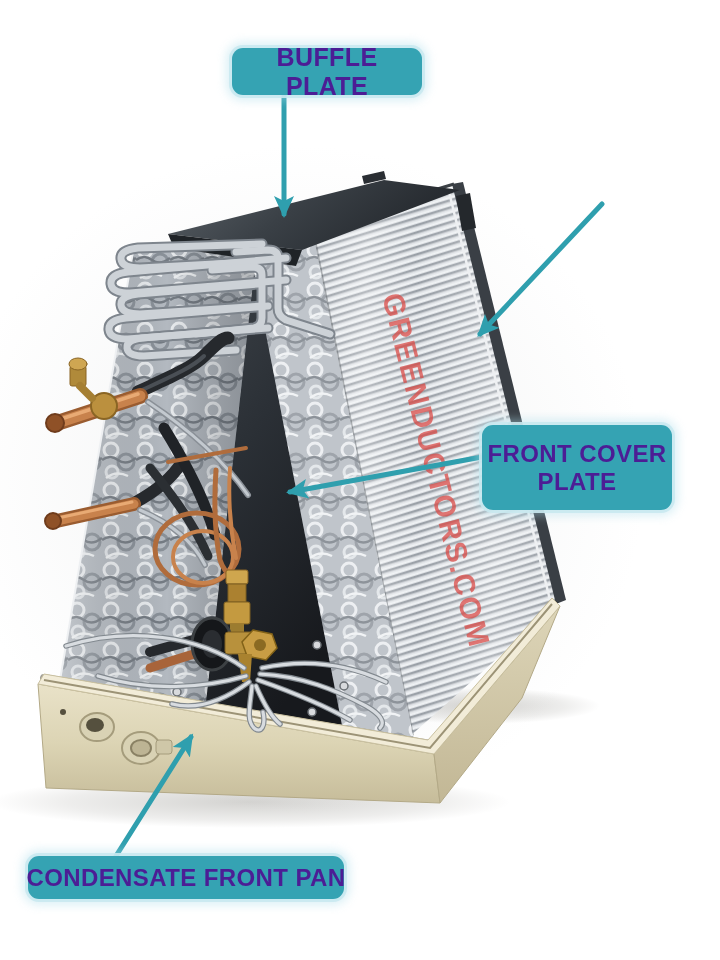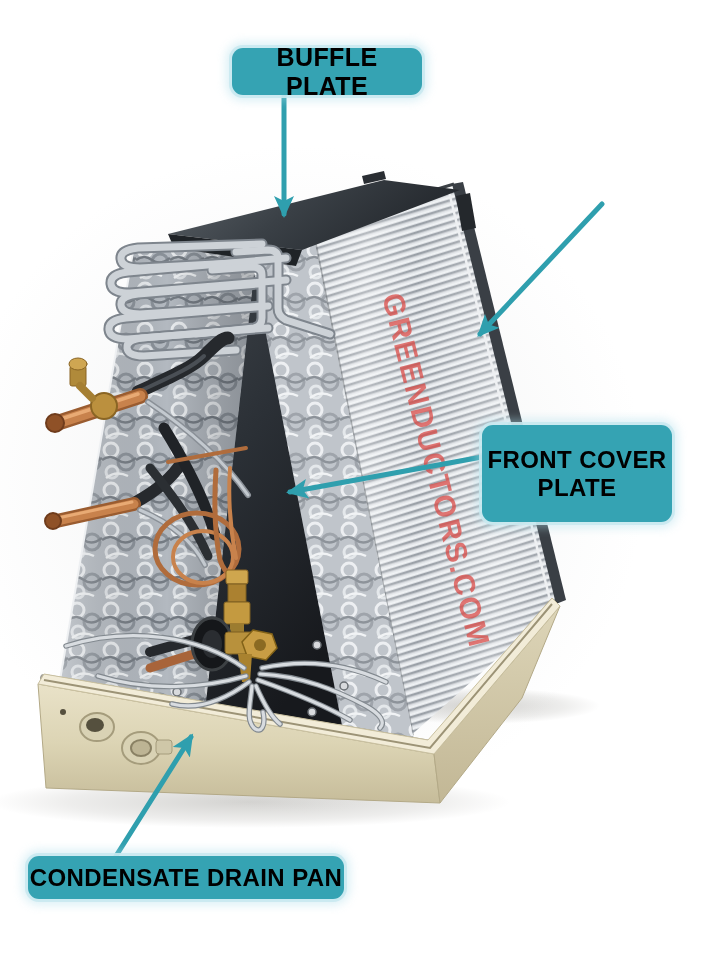--- a/index.html
+++ b/index.html
@@ -2,31 +2,31 @@
 <html><head>
 <meta charset="utf-8">
 <style>
   html,body { margin:0; padding:0; background:#ffffff; }
   .stage {
     position:relative; width:720px; height:960px; background:#ffffff;
     overflow:hidden; font-family:"Liberation Sans", sans-serif;
   }
   .stage svg { position:absolute; left:0; top:0; }
   .callout {
-    position:absolute; background:#35a3b3; color:#000000;
+    position:absolute; background:#35a3b3; color:#4c1d95;
     font-family:"Liberation Sans", sans-serif; font-weight:bold;
     text-align:center; border-radius:11px;
     display:flex; align-items:center; justify-content:center;
     letter-spacing:0.4px;
     box-shadow:0 0 0 3px rgba(201,233,240,0.9), 0 0 10px 6px rgba(176,222,234,0.45);
     z-index:5;
   }
   #label-buffle      { left:232px; top:48px;  width:190px; height:47px; font-size:25px; }
   #label-coils       { left:586px; top:158px; width:114px; height:46px; font-size:26px; }
-  #label-front       { left:482px; top:425px; width:186px; height:81px; font-size:24px; line-height:28px; padding:8px 2px; }
+  #label-front       { left:482px; top:425px; width:186px; height:81px; font-size:24px; line-height:28px; padding:2px 2px; }
   #label-condensate  { left:28px;  top:856px; width:316px; height:43px; font-size:24px; white-space:nowrap; }
 </style>
 </head>
 <body>
 
 <div class="stage">
 
   <svg width="720" height="960" viewBox="0 0 720 960">
     <defs>
       <pattern id="fins" width="8" height="7" patternUnits="userSpaceOnUse" patternTransform="rotate(-17)">
@@ -255,15 +255,15 @@
       <line x1="482" y1="457" x2="290" y2="492" marker-end="url(#ah)"></line>
       <line x1="116" y1="856" x2="191" y2="737" marker-end="url(#ah)"></line>
     </g>
   </svg>
 
   <div class="callout" id="label-buffle">BUFFLE PLATE</div>
 
 
   <div class="callout" id="label-front">FRONT COVER PLATE</div>
 
-  <div class="callout" id="label-condensate">CONDENSATE DRAIN PAN</div>
+  <div class="callout" id="label-condensate">CONDENSATE FRONT PAN</div>
 
 </div>
 
 </body></html>

